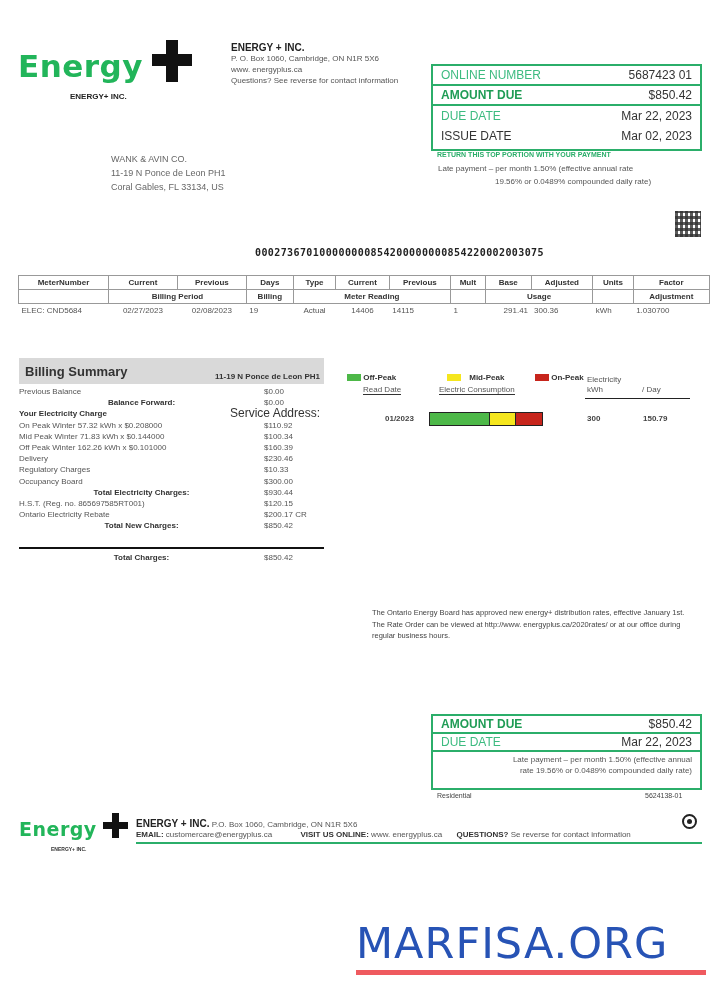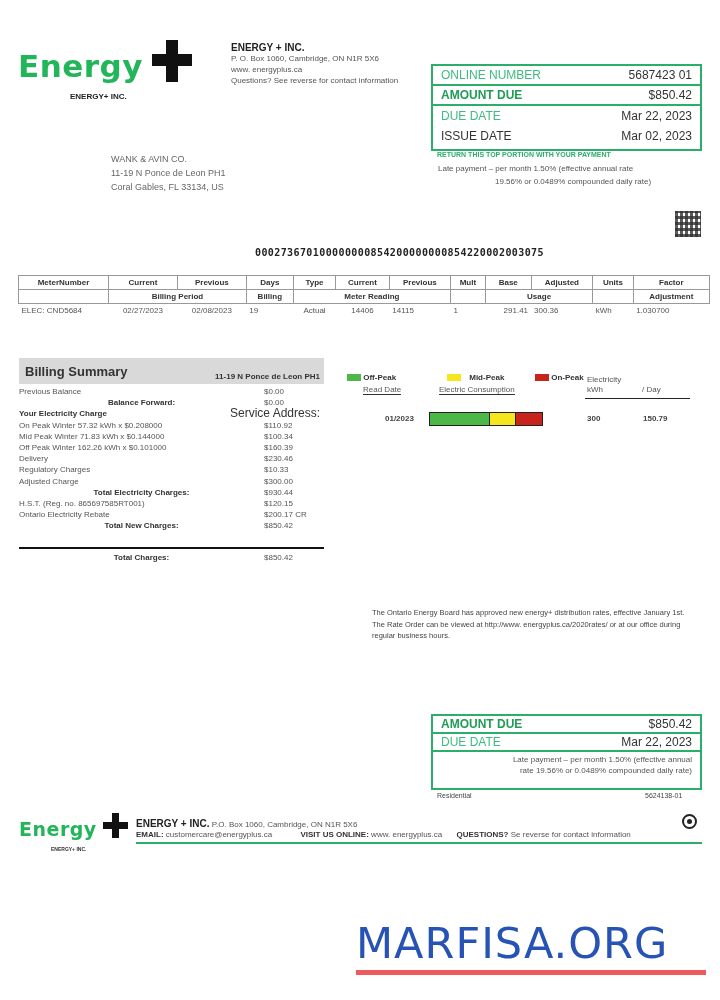--- a/index.html
+++ b/index.html
@@ -162,21 +162,21 @@
       </div>
       <div class="bs-row normal">
         <span class="l">Delivery</span>
         <span class="r">$230.46</span>
       </div>
       <div class="bs-row normal">
         <span class="l">Regulatory  Charges</span>
         <span class="r">$10.33</span>
       </div>
       <div class="bs-row normal">
-        <span class="l">Adjusted Charge</span>
+        <span class="l">Occupancy Board</span>
         <span class="r">$300.00</span>
       </div>
       <div class="bs-row center">
         <span class="l">Total  Electricity  Charges:</span>
         <span class="r">$930.44</span>
       </div>
       <div class="bs-row normal">
         <span class="l">H.S.T. (Reg. no.  865697585RT001)</span>
         <span class="r">$120.15</span>
       </div>

